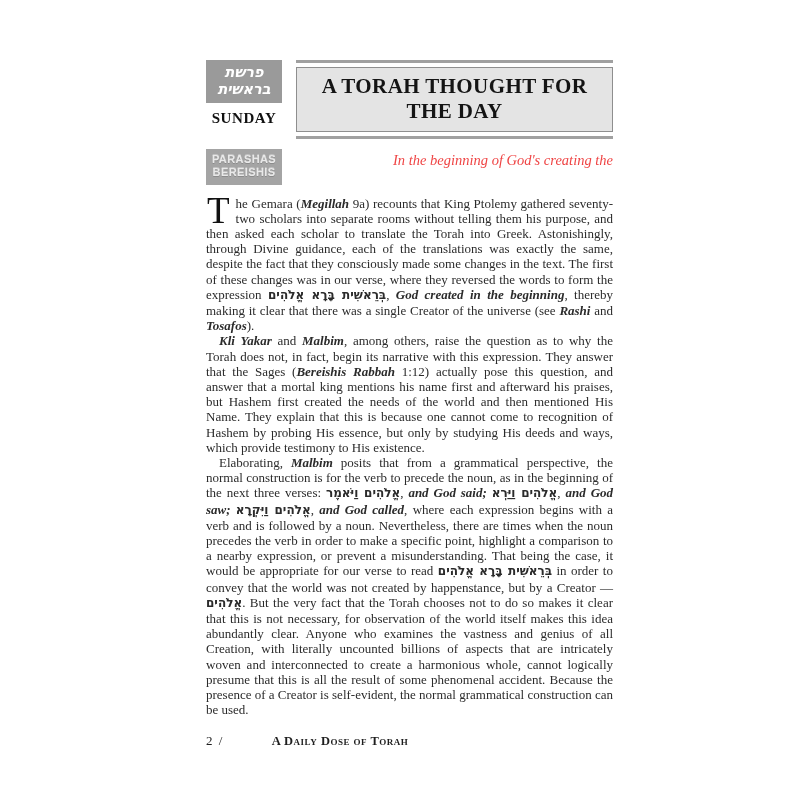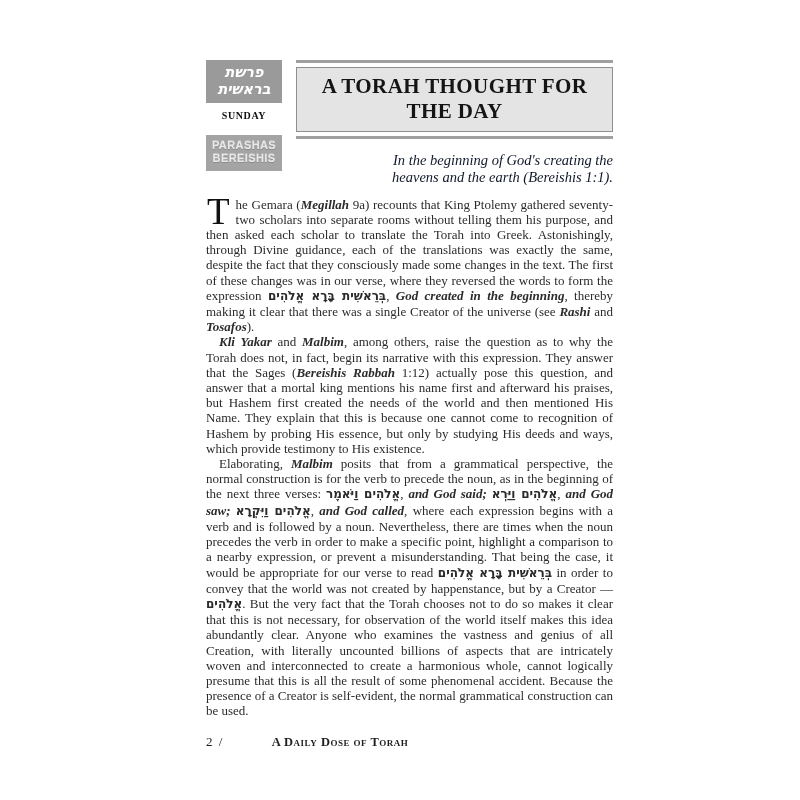--- a/index.html
+++ b/index.html
@@ -5,33 +5,33 @@
   html,body{margin:0;padding:0;background:#ffffff;}
   body{width:800px;height:800px;position:relative;overflow:hidden;
        font-family:"Liberation Serif",serif;color:#2b2b2b;}
   .canvas{position:absolute;left:206px;top:60px;width:407px;}
 
   
   .header{display:flex;align-items:flex-start;}
   .sidebar{width:76px;flex:none;}
   .tab{background:#9a9a9a;color:#ffffff;text-align:center;font-weight:bold;}
   .tab-hebrew{font-family:"DejaVu Sans",sans-serif;font-size:14.5px;line-height:1.18;padding:4px 0 5px;font-style:italic;}
-  .day{ text-align:center;font-weight:bold;font-size:10px;letter-spacing:.6px;margin:7px 0 14px;color:#111;}
+  .day{ text-align:center;font-weight:bold;font-size:15px;letter-spacing:.6px;margin:7px 0 22px;color:#111;}
   .tab-en{font-family:"Liberation Sans",sans-serif;font-size:11px;line-height:1.2;padding:4px 0 5px;
           color:#e9e9e9;letter-spacing:.4px;background:#a4a4a4;
           text-shadow:0 1px 0 #8b8b8b,0 -1px 0 #c2c2c2;}
   .header-main{flex:1;margin-left:14px;}
   .rule{height:3px;background:#a0a0a0;}
   .rule-top{margin-bottom:4px;}
   .rule-bottom{margin-top:4px;}
   .banner{border:1px solid #8e8e8e;background:#e4e4e4;text-align:center;
           font-weight:bold;font-size:21px;letter-spacing:.4px;padding:6px 2px 7px;color:#141414;}
   .verse{margin-top:13px;text-align:right;}
   .verse-he{font-family:"DejaVu Sans",sans-serif;font-weight:bold;font-size:14px;color:#1c1c1c;line-height:1.3;}
-  .verse-en{font-style:italic;font-size:14.5px;line-height:1.16;color:#0f172a;}
+  .verse-en{font-style:italic;font-size:14.5px;line-height:1.16;color:#ef4444;}
 
   
   .article{margin-top:11px;}
   .body-para{margin:0;text-align:justify;font-size:13px;line-height:15.2px;}
   .body-para.indent{text-indent:13px;}
   .dropcap{float:left;font-size:37px;line-height:26px;padding:2px 6px 0 1px;color:#111;}
   .seg-i{font-style:italic;font-weight:bold;}
   .seg-h{font-weight:bold;font-family:"DejaVu Sans",sans-serif;font-size:12px;}
   .seg-h bdi{unicode-bidi:isolate;direction:rtl;}
 
@@ -57,21 +57,20 @@
         <div>BEREISHIS</div>
       </div>
     </div>
 
     <div class="header-main">
       <div class="rule rule-top"></div>
       <div class="banner">A TORAH THOUGHT FOR THE DAY</div>
       <div class="rule rule-bottom"></div>
       <div class="verse">
         <div class="verse-en">In the beginning of God's creating the</div>
-        <div class="verse-en">heavens and the earth (Bereishis 1:1).</div>
       </div>
     </div>
   </div>
 
   <div class="article" id="article">
       <p class="body-para first"><span class="dropcap">T</span><span class="seg-n">he Gemara (</span><span class="seg-i">Megillah</span><span class="seg-n"> 9a) recounts that King Ptolemy gathered seventy-two scholars into separate rooms without telling them his purpose, and then asked each scholar to translate the Torah into Greek. Astonishingly, through Divine guidance, each of the translations was exactly the same, despite the fact that they consciously made some changes in the text. The first of these changes was in our verse, where they reversed the words to form the expression </span><span class="seg-h"><bdi>אֱלֹהִים</bdi> <bdi>בָּרָא</bdi> <bdi>בְּרֵאשִׁית</bdi></span><span class="seg-n">, </span><span class="seg-i">God created in the beginning</span><span class="seg-n">, thereby making it clear that there was a single Creator of the universe (see </span><span class="seg-i">Rashi</span><span class="seg-n"> and </span><span class="seg-i">Tosafos</span><span class="seg-n">).</span></p>
       <p class="body-para indent"><span class="seg-i">Kli Yakar</span><span class="seg-n"> and </span><span class="seg-i">Malbim</span><span class="seg-n">, among others, raise the question as to why the Torah does not, in fact, begin its narrative with this expression. They answer that the Sages (</span><span class="seg-i">Bereishis Rabbah</span><span class="seg-n"> 1:12) actually pose this question, and answer that a mortal king mentions his name first and afterward his praises, but Hashem first created the needs of the world and then mentioned His Name. They explain that this is because one cannot come to recognition of Hashem by probing His essence, but only by studying His deeds and ways, which provide testimony to His existence.</span></p>
       <p class="body-para indent"><span class="seg-n">Elaborating, </span><span class="seg-i">Malbim</span><span class="seg-n"> posits that from a grammatical perspective, the normal construction is for the verb to precede the noun, as in the beginning of the next three verses: </span><span class="seg-h"><bdi>וַיֹּאמֶר</bdi> <bdi>אֱלֹהִים</bdi></span><span class="seg-n">, </span><span class="seg-i">and God said;</span><span class="seg-n"> </span><span class="seg-h"><bdi>וַיַּרְא</bdi> <bdi>אֱלֹהִים</bdi></span><span class="seg-n">, </span><span class="seg-i">and God saw;</span><span class="seg-n"> </span><span class="seg-h"><bdi>וַיִּקְרָא</bdi> <bdi>אֱלֹהִים</bdi></span><span class="seg-n">, </span><span class="seg-i">and God called</span><span class="seg-n">, where each expression begins with a verb and is followed by a noun. Nevertheless, there are times when the noun precedes the verb in order to make a specific point, highlight a comparison to a nearby expression, or prevent a misunderstanding. That being the case, it would be appropriate for our verse to read </span><span class="seg-h"><bdi>אֱלֹהִים</bdi> <bdi>בָּרָא</bdi> <bdi>בְּרֵאשִׁית</bdi></span><span class="seg-n"> in order to convey that the world was not created by happenstance, but by a Creator — </span><span class="seg-h"><bdi>אֱלֹהִים</bdi></span><span class="seg-n">. But the very fact that the Torah chooses not to do so makes it clear that this is not necessary, for observation of the world itself makes this idea abundantly clear. Anyone who examines the vastness and genius of all Creation, with literally uncounted billions of aspects that are intricately woven and interconnected to create a harmonious whole, cannot logically presume that this is all the result of some phenomenal accident. Because the presence of a Creator is self-evident, the normal grammatical construction can be used.</span></p>
     </div>
 

